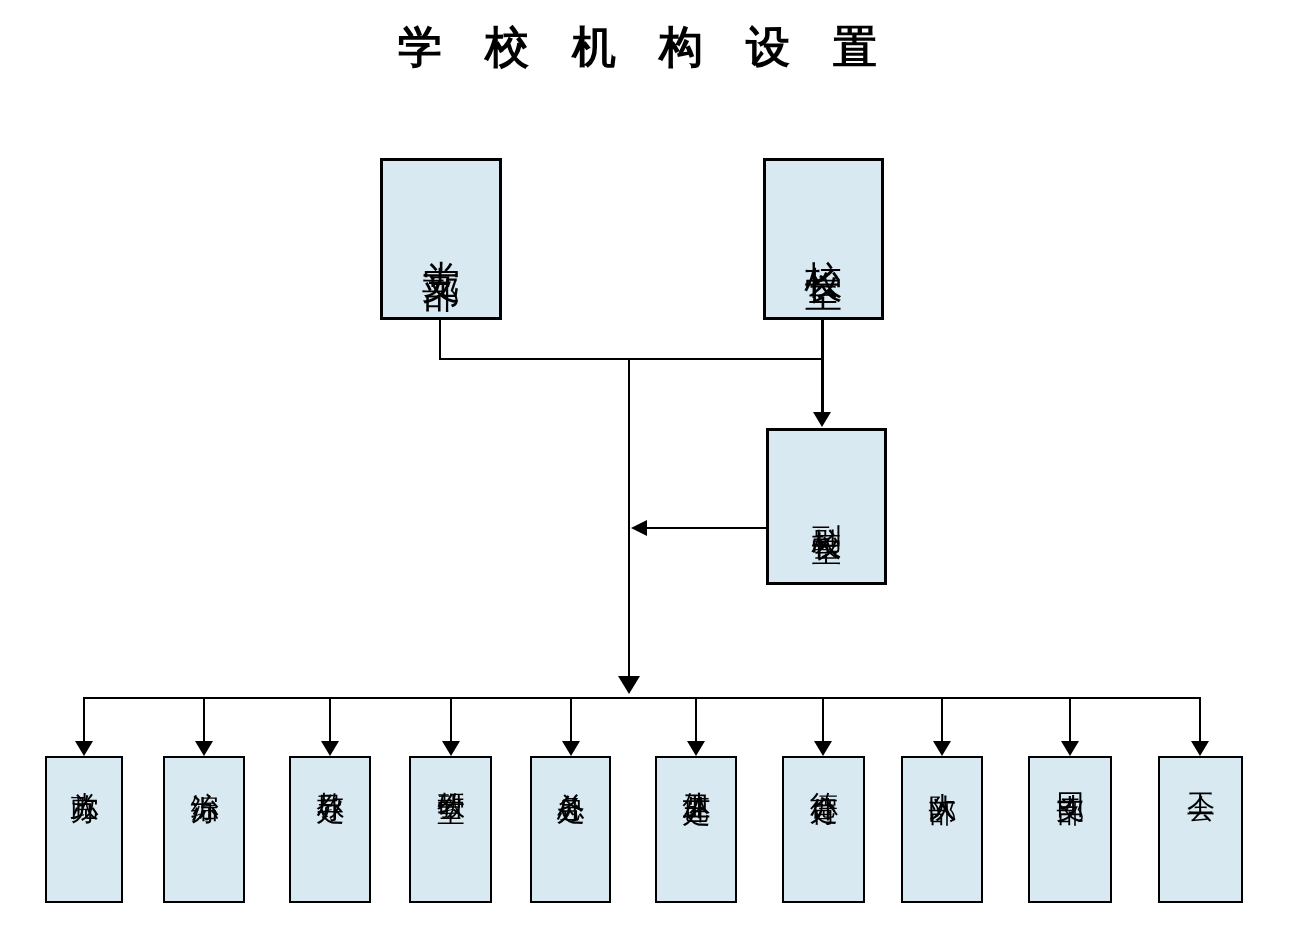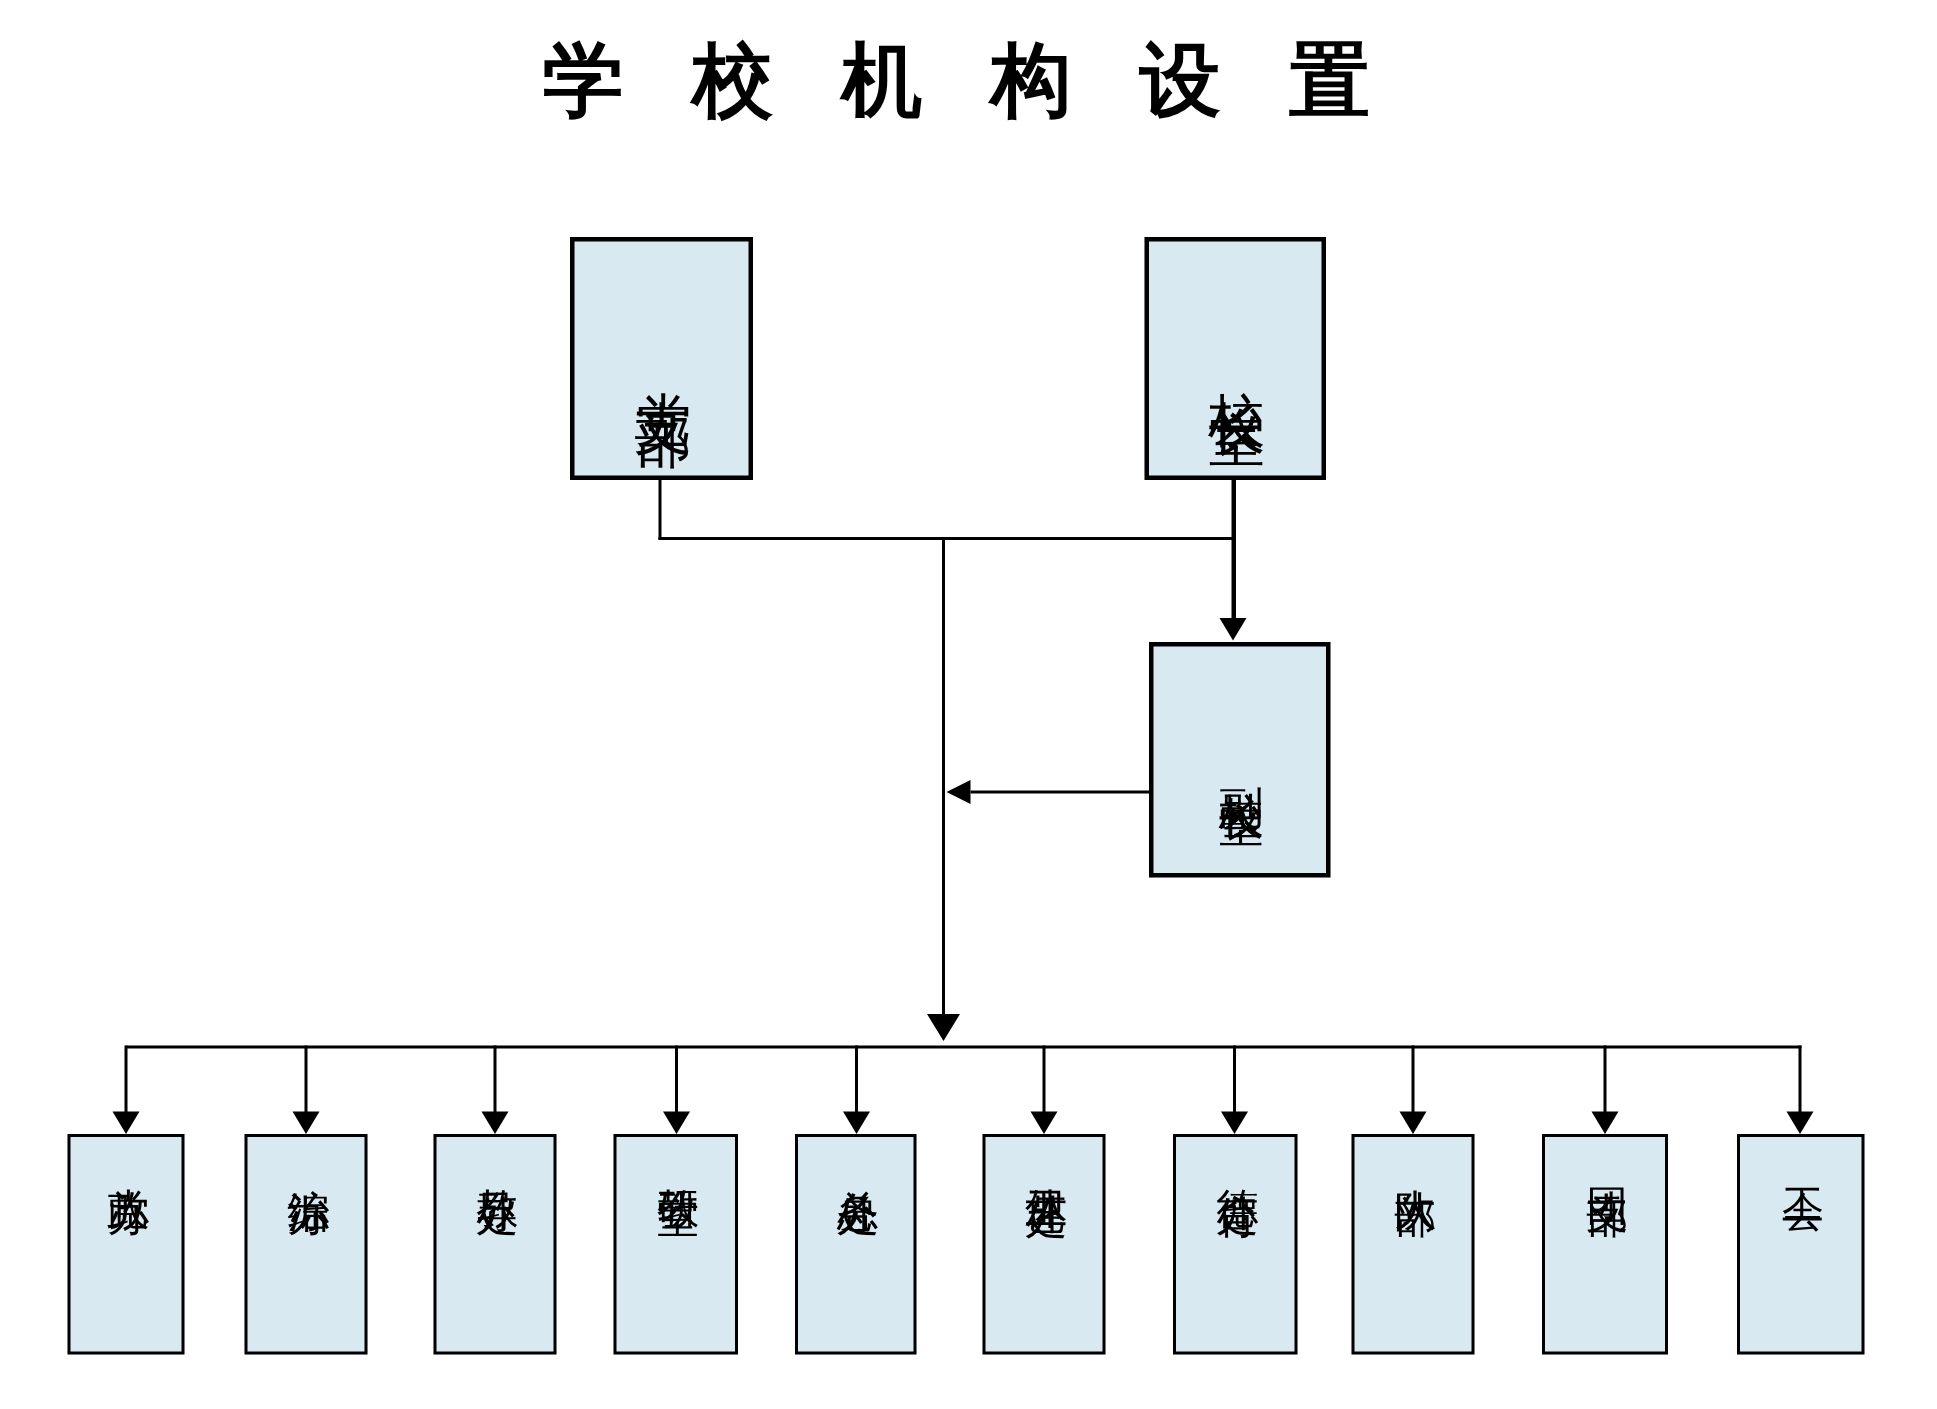--- a/index.html
+++ b/index.html
@@ -16,21 +16,21 @@
     color: #000000;
     overflow: hidden;
   }
   
   .chart-title {
     position: absolute;
     left: 0;
     top: 18px;
     width: 100%;
     text-align: center;
-    font-size: 54px;
+    font-size: 44px;
     font-weight: bold;
     letter-spacing: 16px;
     white-space: pre;
     color: #000000;
   }
   
   .node {
     position: absolute;
     background: #d9e9f1;
     border: 3px solid #000000;

